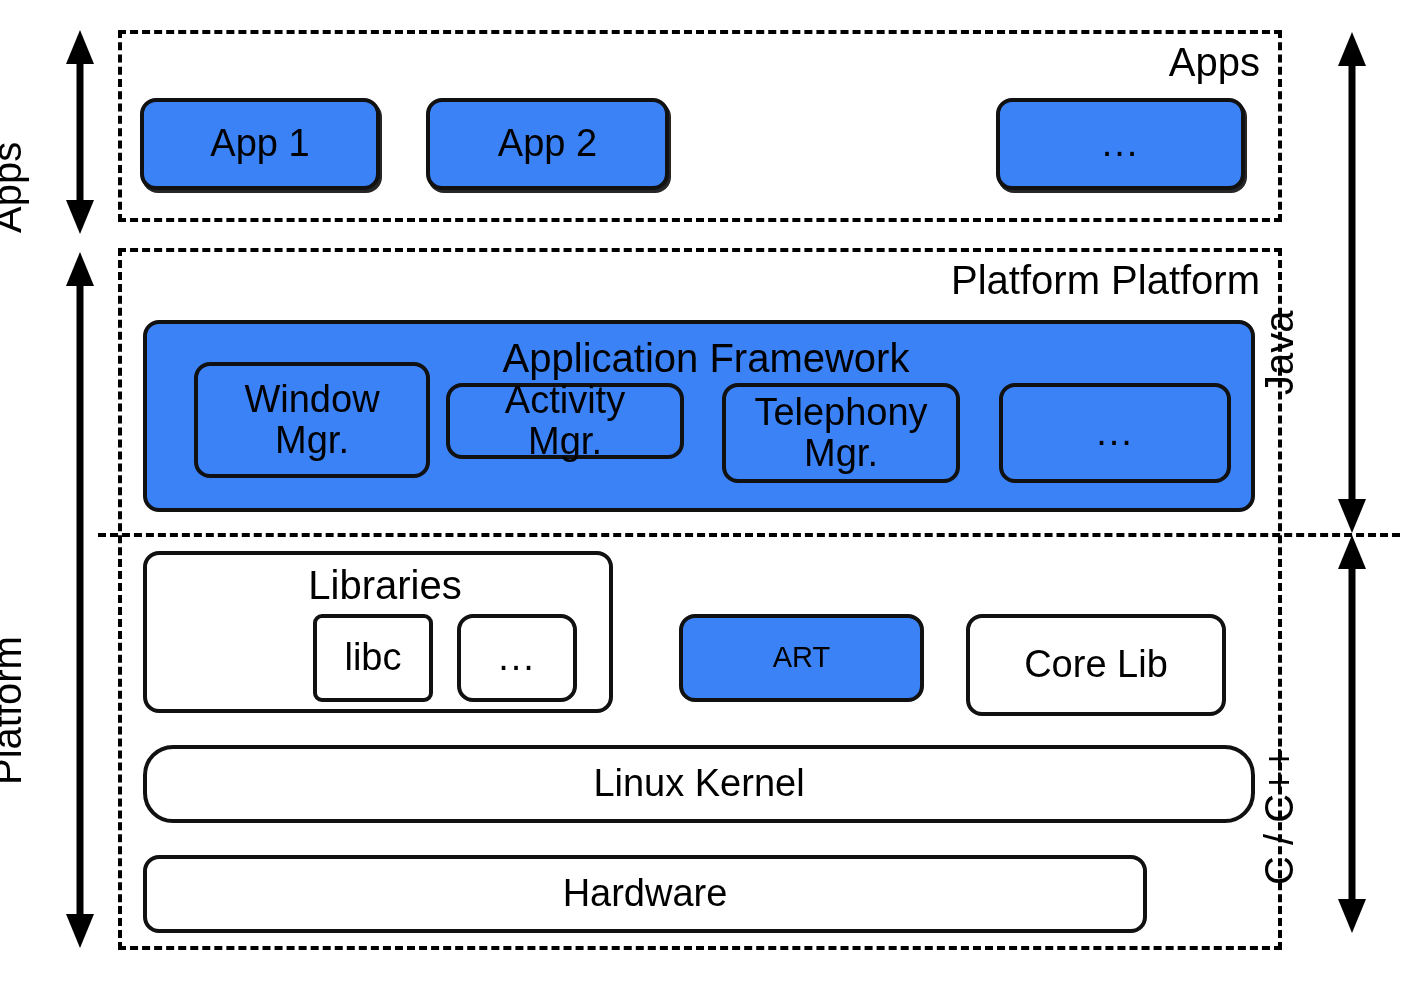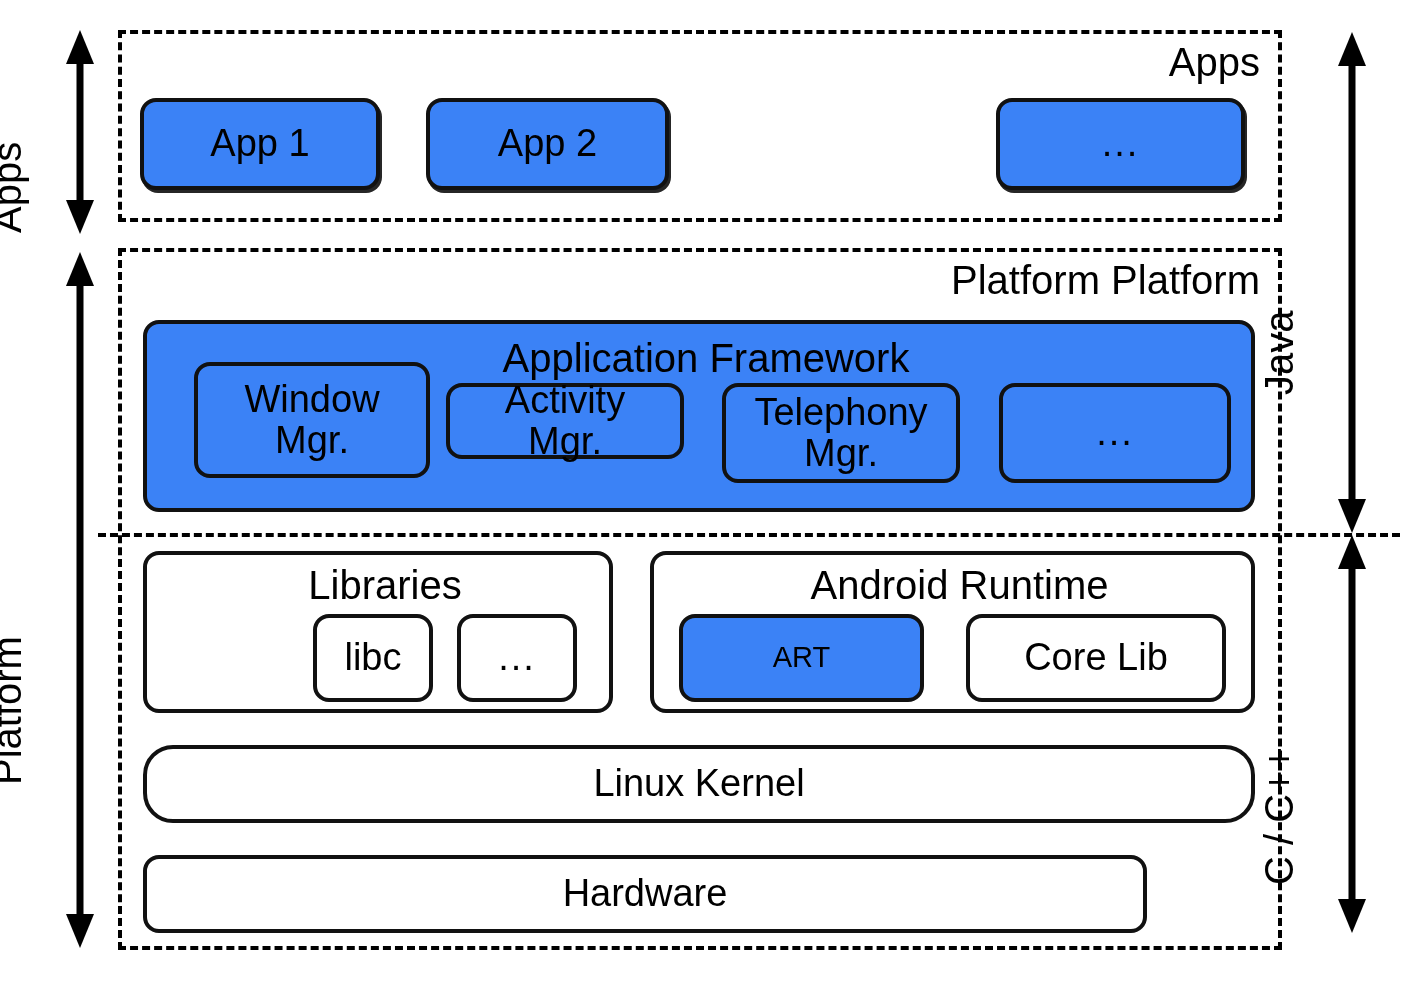--- a/index.html
+++ b/index.html
@@ -102,34 +102,31 @@
     <span class="boxlabel">Telephony
 Mgr.</span>
   </div>
   <div class="rbox gray" style="left:999px;top:383px;width:232px;height:100px;">
     <span class="boxlabel dots">...</span>
   </div>
 
   <div class="rbox" style="left:143px;top:551px;width:470px;height:162px;display:block;">
     <div class="ctitle" style="top:8px;">Libraries</div>
   </div>
-  <div class="rbox" style="left:313px;top:614px;width:120px;height:88px;">
+  <div class="rbox" style="left:313px;top:614px;width:120px;height:88px;border-radius:9px;">
     <span class="boxlabel">libc</span>
   </div>
   <div class="rbox" style="left:457px;top:614px;width:120px;height:88px;">
     <span class="boxlabel dots">...</span>
   </div>
 
-  <div class="rbox" style="left:650px;top:551px;width:605px;height:162px;display:block;">
-    <div class="ctitle" style="top:8px;">Android Runtime</div>
-  </div>
   <div class="rbox gray" style="left:679px;top:614px;width:245px;height:88px;">
     <span class="boxlabel small">ART</span>
   </div>
-  <div class="rbox" style="left:966px;top:614px;width:260px;height:88px;">
+  <div class="rbox" style="left:966px;top:614px;width:260px;height:102px;">
     <span class="boxlabel">Core Lib</span>
   </div>
 
   <div class="rbox" style="left:143px;top:745px;width:1112px;height:78px;border-radius:30px;">
     <span class="boxlabel">Linux Kernel</span>
   </div>
 
   <div class="rbox" style="left:143px;top:855px;width:1004px;height:78px;">
     <span class="boxlabel">Hardware</span>
   </div>

